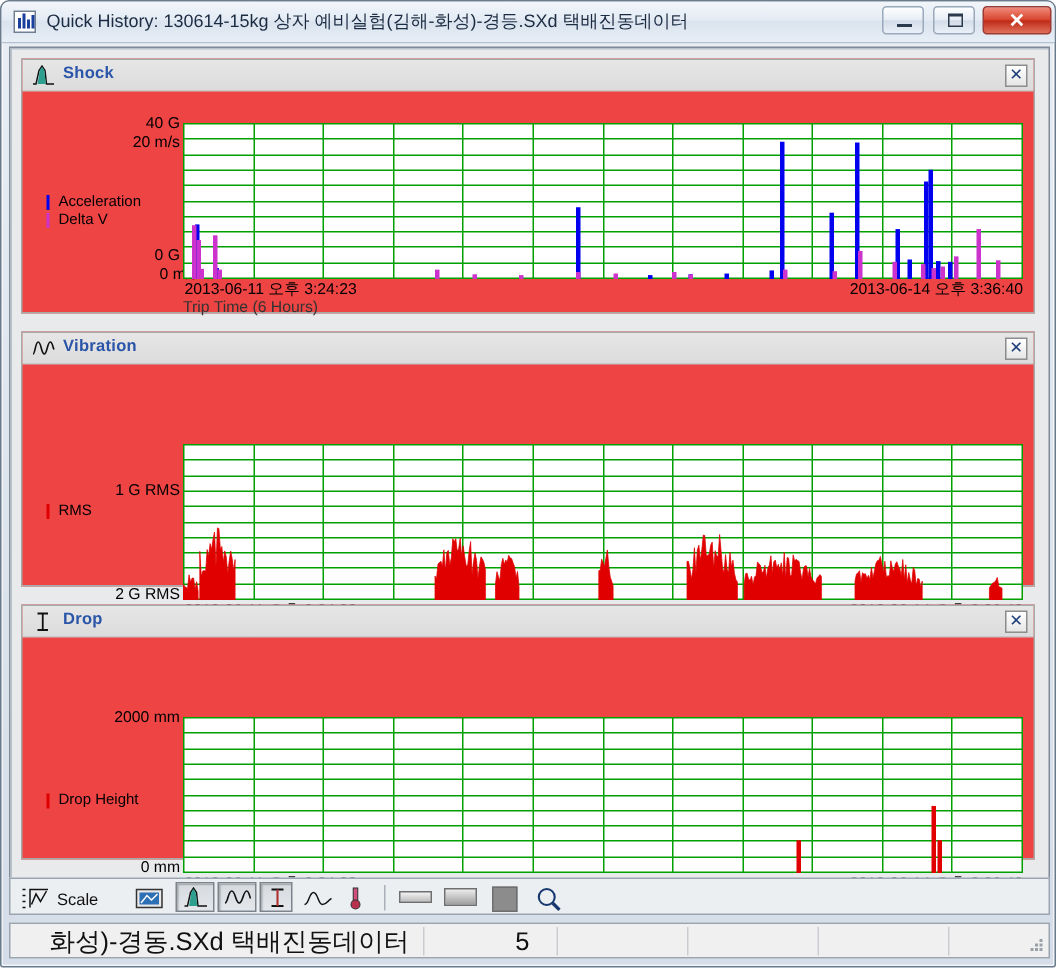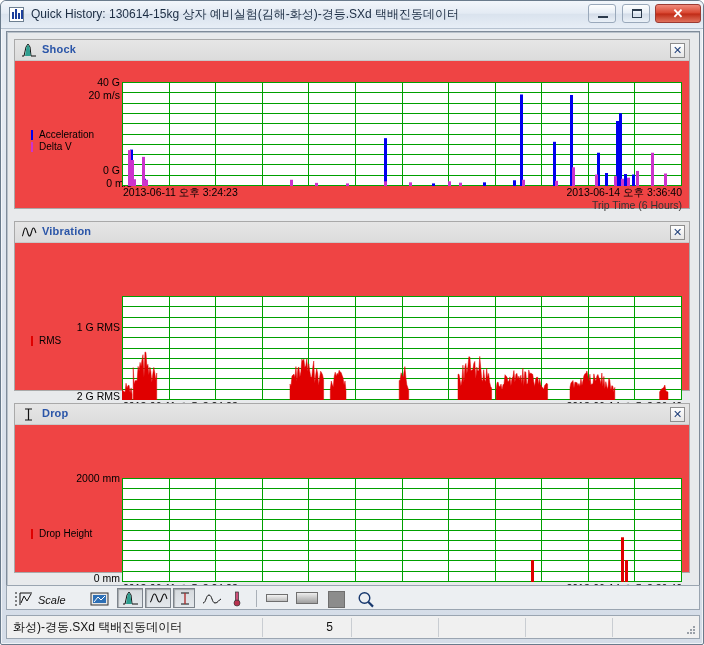--- a/index.html
+++ b/index.html
@@ -157,21 +157,21 @@
     position: absolute;
     width: 2px; height: 10px;
     top: 1px; left: 0;
   }
   .legend-text { position: absolute; left: 8px; top: 0; }
 
   .xlabel {
     position: absolute;
     font-size: 10.5px;
     color: #333333;
-    text-align: right;
+    text-align: left;
     white-space: nowrap;
   }
 
   
   .toolbar {
     position: absolute;
     left: 5px; top: 584px;
     width: 694px; height: 25px;
     background: #eceff2;
     border: 1px solid #9aa5b1;
@@ -184,21 +184,21 @@
     cursor: pointer;
   }
   .tb-pressed {
     border: 1px solid #7d848c;
     background: linear-gradient(180deg,#d6dade 0%, #e4e8ec 100%);
     box-shadow: inset 1px 1px 1px rgba(0,0,0,0.25);
   }
   .tb-plain { background: transparent; border: 1px solid transparent; }
   .scale-text {
     position: absolute; left: 26px; top: 5px;
-    font-size: 11px; color: #111; font-style: italic;
+    font-size: 11px; color: #111;
   }
   .tb-sep {
     position: absolute; top: 4px; width: 1px; height: 17px;
     background: #a9b0b8;
   }
   .sw-box {
     position: absolute; top: 5px;
     border: 1px solid #6f6f6f;
     box-sizing: border-box;
   }
@@ -209,22 +209,23 @@
     left: 5px; top: 614px;
     width: 694px; height: 24px;
     background: #f0f0f0;
     border: 1px solid #9aa5b1;
     box-sizing: border-box;
   }
   .sb-cell {
     position: absolute; top: 2px; height: 19px;
     border-right: 1px solid #c9cdd2;
     box-sizing: border-box;
-    font-size: 12px; color: #111;
+    font-size: 17px; color: #111;
     line-height: 19px;
+    margin-left: 20px;
   }
   .sb-grip {
     position: absolute; right: 3px; bottom: 2px;
     width: 10px; height: 10px;
   }
   .sb-grip i {
     position: absolute; width: 2px; height: 2px; background: #9aa0a8;
   }
   svg { display: block; }
 </style>

